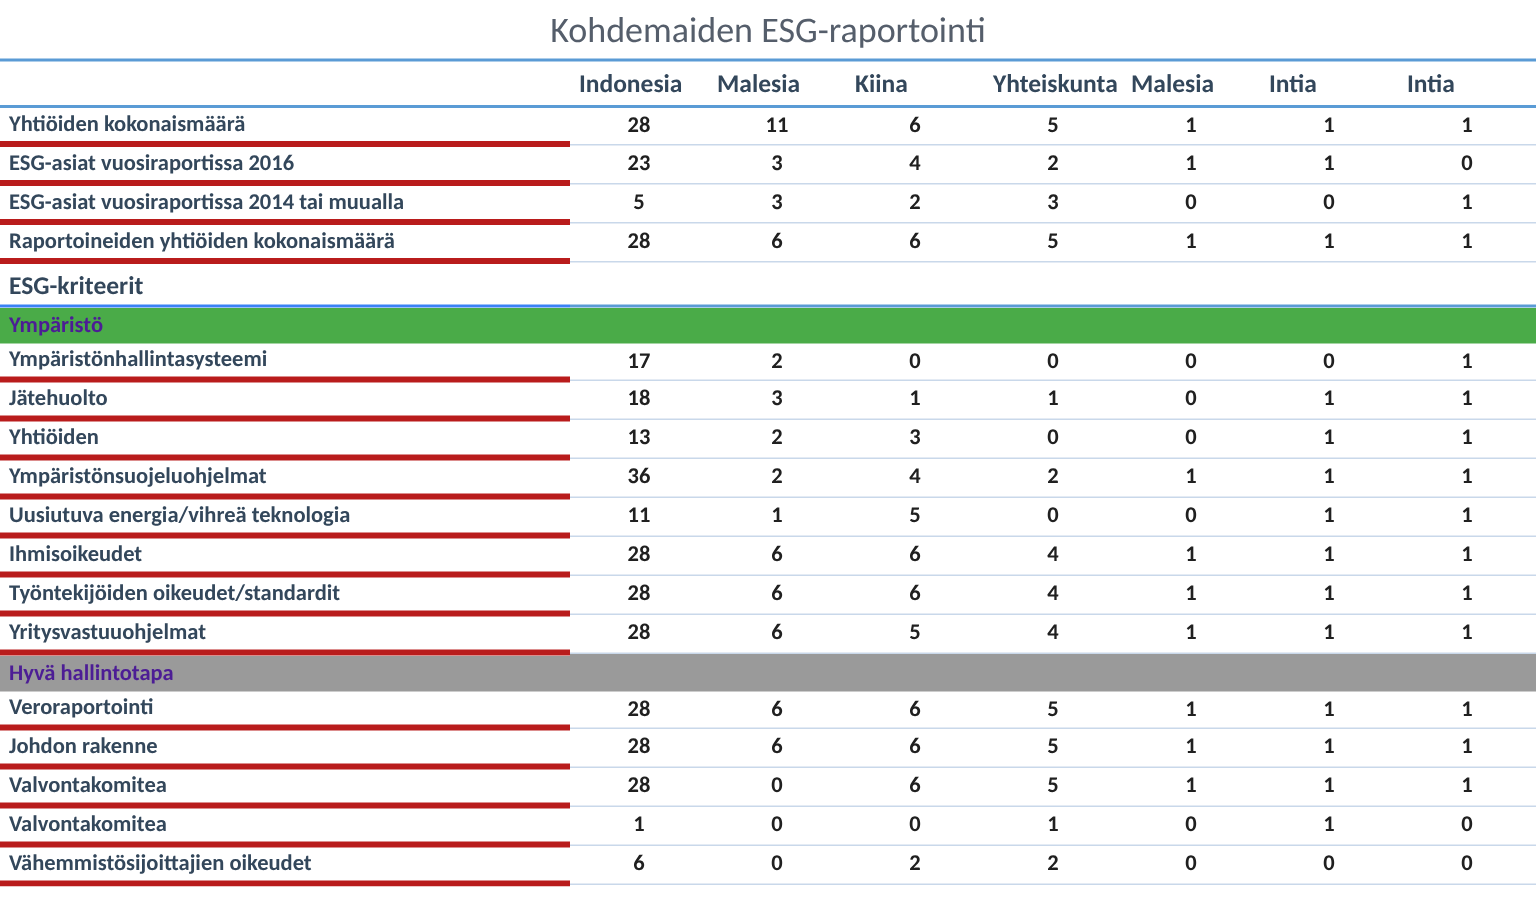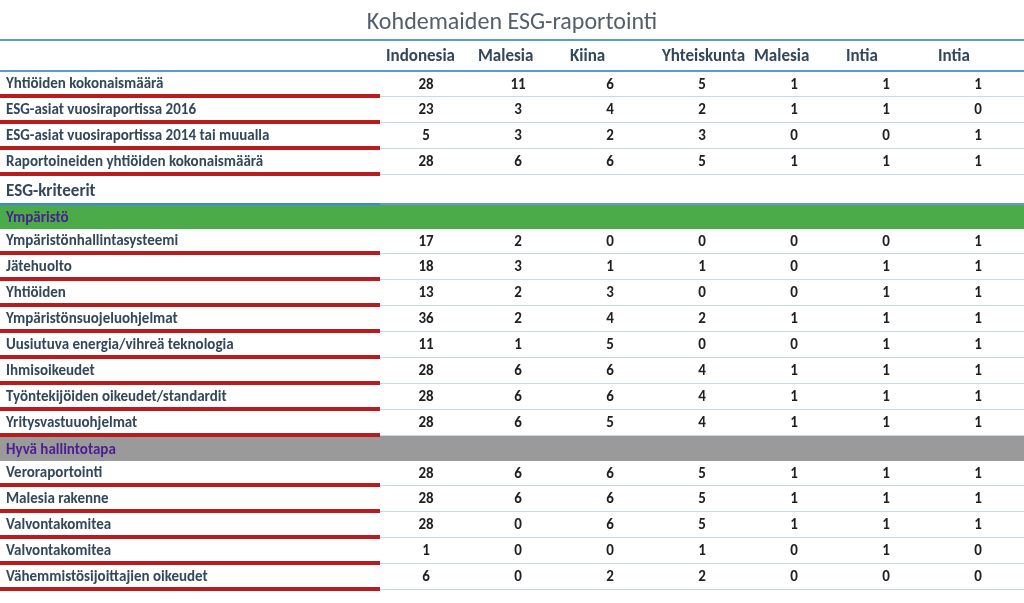--- a/index.html
+++ b/index.html
@@ -256,21 +256,21 @@
           <td class="label-cell">Veroraportointi</td>
           <td class="num">28</td>
           <td class="num">6</td>
           <td class="num">6</td>
           <td class="num">5</td>
           <td class="num">1</td>
           <td class="num">1</td>
           <td class="num">1</td>
         </tr>
         <tr>
-          <td class="label-cell">Malesia rakenne</td>
+          <td class="label-cell">Johdon rakenne</td>
           <td class="num">28</td>
           <td class="num">6</td>
           <td class="num">6</td>
           <td class="num">5</td>
           <td class="num">1</td>
           <td class="num">1</td>
           <td class="num">1</td>
         </tr>
         <tr>
           <td class="label-cell">Valvontakomitea</td>

